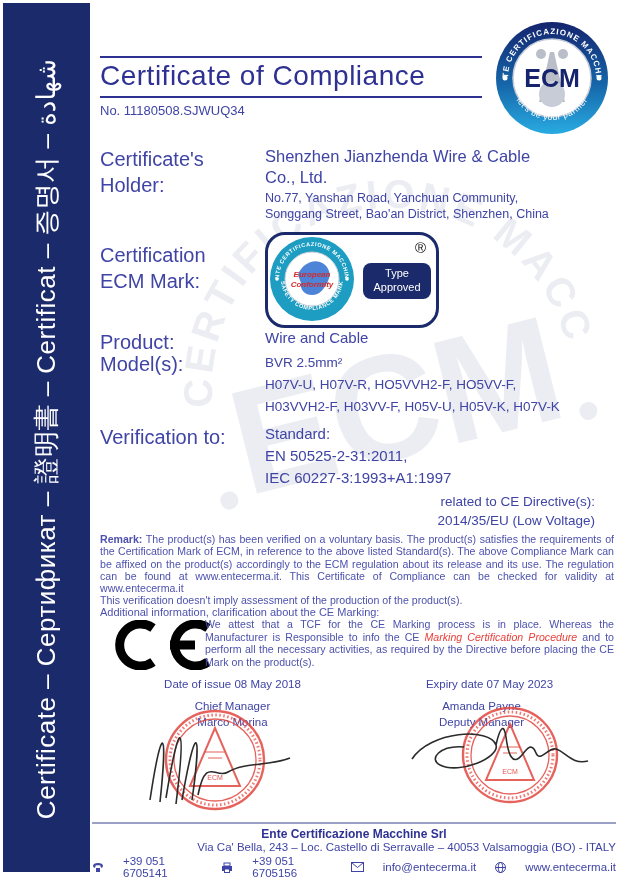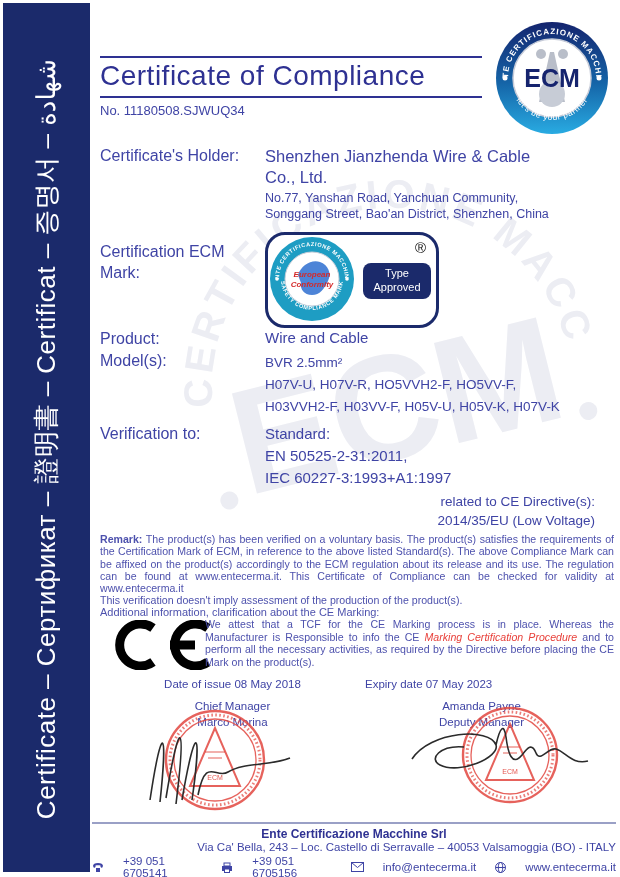--- a/index.html
+++ b/index.html
@@ -10,38 +10,38 @@
   .sidebar-text{position:absolute;left:26px;top:862px;width:852px;transform:rotate(-90deg);transform-origin:0 0;
     color:#ffffff;font-size:26px;letter-spacing:.5px;text-align:center;white-space:nowrap;}
   
   .watermark{position:absolute;left:160px;top:158px;transform:rotate(-14deg);opacity:1;pointer-events:none;}
   
   .rule{position:absolute;height:2px;background:#2e3192;}
   .title{position:absolute;left:100px;top:60px;width:382px;font-size:28px;color:#2e3192;letter-spacing:.5px;font-weight:400;}
   .certno{position:absolute;left:100px;top:103px;font-size:13px;color:#3f44a5;}
   .ecm-logo{position:absolute;left:492px;top:18px;}
   
-  .lbl{position:absolute;left:100px;font-size:16px;color:#3f44a5;line-height:1.3;}
+  .lbl{position:absolute;left:100px;font-size:20px;color:#3f44a5;line-height:1.3;}
   .val{position:absolute;left:265px;color:#3f44a5;}
   
   .mark-box{position:absolute;left:265px;top:232px;width:168px;height:90px;border:3px solid #1b2a6b;border-radius:20px;background:#fff;}
   .badge{position:absolute;left:0px;top:0px;}
   .reg{position:absolute;right:10px;top:4px;font-size:15px;color:#111;}
   .type-approved{position:absolute;left:95px;top:28px;width:68px;height:36px;background:#1b2a6b;color:#fff;
     font-size:11px;line-height:1.25;display:flex;align-items:center;justify-content:center;text-align:center;border-radius:8px;}
   
   .remark{position:absolute;left:100px;top:533px;width:514px;font-size:10.6px;line-height:1.16;color:#4d51ad;text-align:justify;}
   .remark b{font-weight:bold;}
   .addl-label{position:absolute;left:100px;top:606px;width:514px;font-size:11px;color:#4d51ad;}
   .ce-big{position:absolute;left:112px;top:620px;}
   .ce-para{position:absolute;left:205px;top:618px;width:409px;font-size:10.6px;line-height:1.2;color:#4d51ad;text-align:justify;}
   .red-italic{color:#e8403a;font-style:italic;}
   
   .date-issue{position:absolute;left:100px;top:678px;width:265px;text-align:center;font-size:11.5px;color:#3f44a5;}
-  .date-expiry{position:absolute;left:365px;top:678px;width:249px;text-align:left;font-size:11.5px;color:#3f44a5;}
+  .date-expiry{position:absolute;left:365px;top:678px;width:249px;text-align:center;font-size:11.5px;color:#3f44a5;}
   .signer{position:absolute;width:265px;text-align:center;font-size:11.5px;line-height:1.35;color:#3f44a5;}
   .stamp{position:absolute;}
   
   .footer-rule{position:absolute;left:92px;top:822px;width:524px;height:2px;background:#9aa0c6;}
   .footer-company{position:absolute;left:92px;top:827px;width:524px;text-align:center;font-size:12px;font-weight:bold;color:#2e3192;}
   .footer-address{position:absolute;left:92px;top:841px;width:524px;text-align:right;font-size:11.5px;color:#3f44a5;}
   .footer-contacts{position:absolute;left:92px;top:855px;width:524px;display:flex;justify-content:center;gap:19px;
     font-size:11.5px;color:#3f44a5;align-items:center;}
   .footer-contacts .ic{display:inline-flex;align-items:center;}
 </style>

